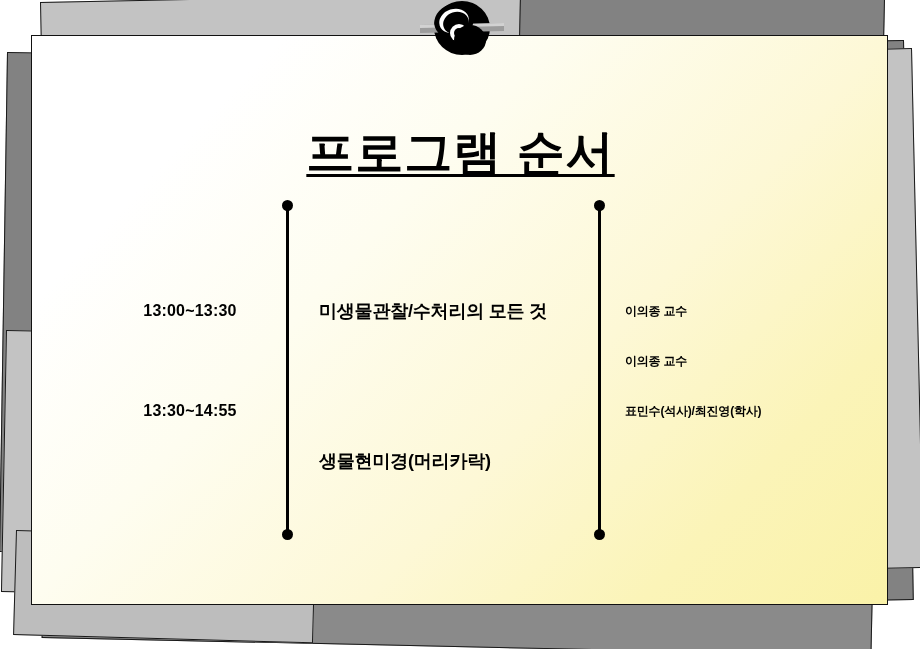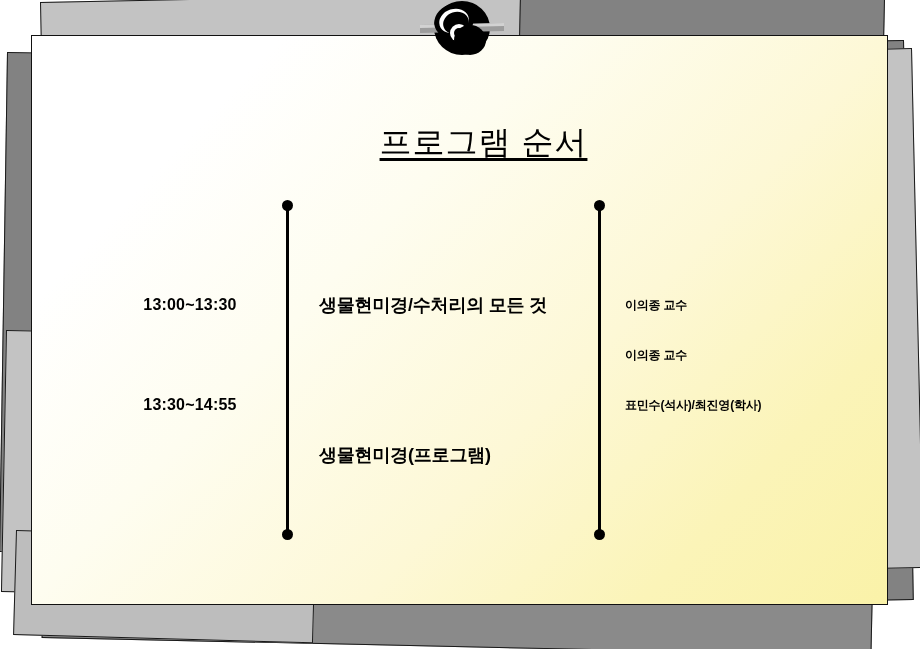--- a/index.html
+++ b/index.html
@@ -154,29 +154,28 @@
     z-index: 9;
   }
 
   
   #title {
     position: absolute;
     left: 0;
     top: 85px;
     width: 857px;
     text-align: center;
-    font-size: 32px;
-    font-weight: normal;
+    font-size: 48px;
+    font-weight: bold;
     color: #000000;
     letter-spacing: 1px;
     text-decoration: underline;
     text-underline-offset: 5px;
     text-decoration-thickness: 3px;
     white-space: nowrap;
-    padding-left: 23px;
   }
 
   
   .divider {
     position: absolute;
     top: 169px;
     width: 3px;
     height: 330px;
     background: #000000;
     z-index: 7;
@@ -194,21 +193,21 @@
   .divider::before { top: -5px; }
   .divider::after  { bottom: -5px; }
 
   #divider-1 { left: 254px; }
   #divider-2 { left: 566px; }
 
   
   #schedule {
     position: absolute;
     left: 0;
-    top: 244px;
+    top: 250px;
     width: 857px;
     z-index: 8;
   }
   .row {
     position: relative;
     height: 50px;
   }
   .cell {
     position: absolute;
     top: 0;
@@ -255,37 +254,37 @@
 
     <div id="title">프로그램 순서</div>
 
     <div id="divider-1" class="divider"></div>
     <div id="divider-2" class="divider"></div>
 
     <div id="schedule">
 
       <div class="row">
         <div class="cell cell-time">13:00~13:30</div>
-        <div class="cell cell-program">생물현미경/수처리의 모든 것</div>
+        <div class="cell cell-program">미생물관찰/수처리의 모든 것</div>
         <div class="cell cell-presenter">이의종 교수</div>
       </div>
 
       <div class="row">
         <div class="cell cell-time"></div>
         <div class="cell cell-presenter">이의종 교수</div>
       </div>
 
       <div class="row">
         <div class="cell cell-time">13:30~14:55</div>
         <div class="cell cell-presenter">표민수(석사)/최진영(학사)</div>
       </div>
 
       <div class="row">
         <div class="cell cell-time"></div>
-        <div class="cell cell-program">생물현미경(프로그램)</div>
+        <div class="cell cell-program">생물현미경(머리카락)</div>
       </div>
 
     </div>
   </div>
 
   <div id="clip-wrap">
     <svg width="96" height="62" viewBox="0 0 96 62" xmlns="http://www.w3.org/2000/svg">
       <ellipse cx="48" cy="30" rx="28" ry="27" fill="#000000"></ellipse>
       <path d="M6 27 L90 25 L90 33 L6 35 Z" fill="#9c9c9c"></path>
       <path d="M6 27 L90 25 L90 28 L6 30 Z" fill="#d2d2d2"></path>

